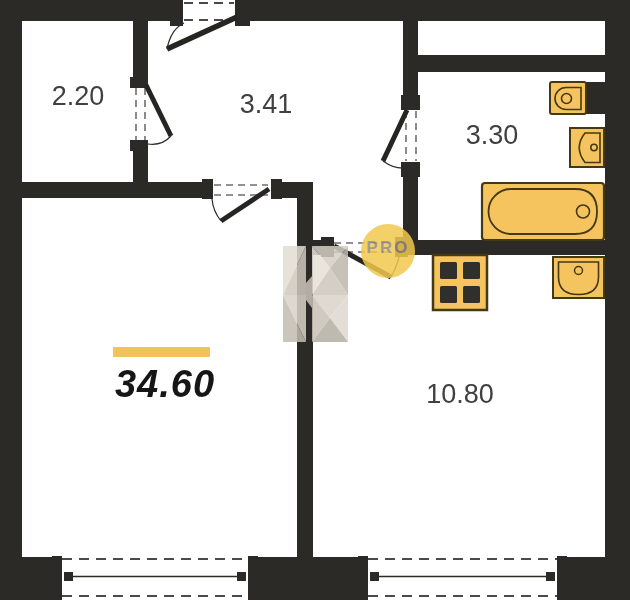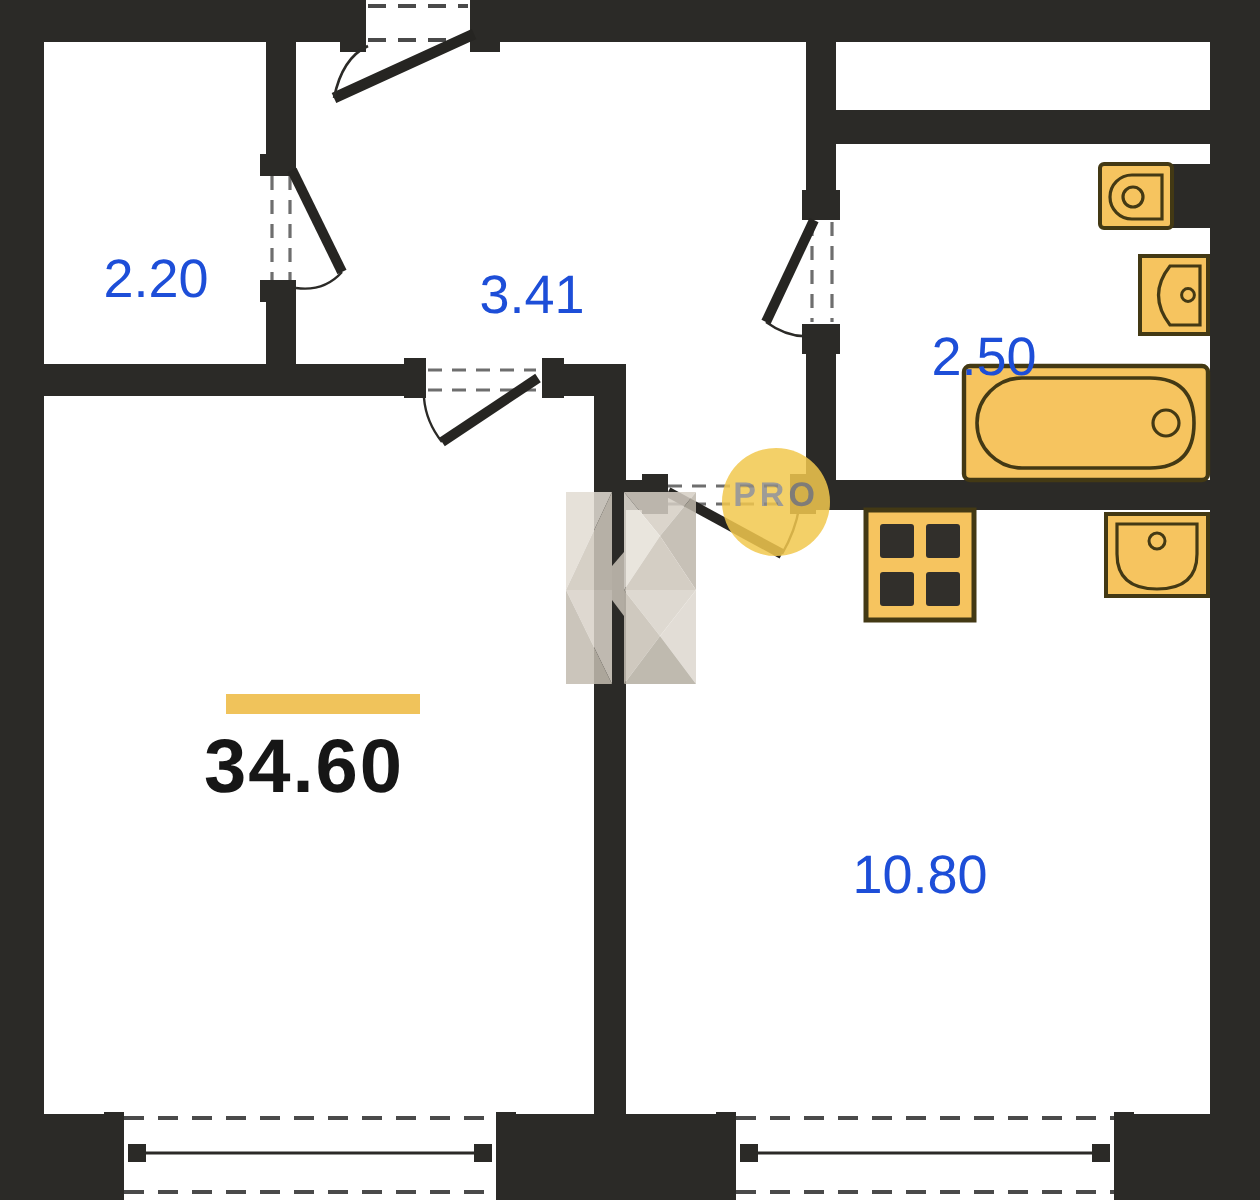--- a/index.html
+++ b/index.html
@@ -2,22 +2,22 @@
 <html><head>
 <meta charset="utf-8">
 <style>
   html,body{margin:0;padding:0;background:#ffffff;}
   #plan{
     position:relative;width:630px;height:600px;background:#ffffff;overflow:hidden;
     font-family:"Liberation Sans", sans-serif;
   }
   .wall,.jamb{position:absolute;background:#2b2a27;}
   .area-label{
-    position:absolute;color:#1d4ed8;font-size:27px;line-height:1;
-    transform:translate(-50%,-50%);white-space:nowrap;margin-top:44px;
+    position:absolute;color:#404040;font-size:27px;line-height:1;
+    transform:translate(-50%,-50%);white-space:nowrap;
   }
   .total-label{
     position:absolute;color:#161616;font-size:38px;font-weight:700;line-height:1;
     transform:translate(-50%,-50%);white-space:nowrap;letter-spacing:1px;
   }
   .accent-bar{position:absolute;left:113px;top:347px;width:97px;height:10px;background:#f0c35b;}
   svg.overlay{position:absolute;left:0;top:0;z-index:2;}
   .lbl{z-index:3;}
 </style>
 </head>
@@ -169,19 +169,19 @@
         <polygon points="348,295 348,342 330,318" fill="#ded8cf"></polygon>
         <polygon points="312,342 330,318 348,342" fill="#b5aea2"></polygon>
       </g>
       <circle cx="388" cy="251" r="27" fill="#f2c84e"></circle>
       <text x="388" y="253" text-anchor="middle" font-family="Liberation Sans, sans-serif" font-size="17" font-weight="700" letter-spacing="2" fill="#8e8b85">PRO</text>
     </g>
   </svg>
 
   <div class="area-label lbl" style="left:78px;top:96px;">2.20</div>
   <div class="area-label lbl" style="left:266px;top:104px;">3.41</div>
-  <div class="area-label lbl" style="left:492px;top:135px;">2.50</div>
+  <div class="area-label lbl" style="left:492px;top:135px;">3.30</div>
   <div class="area-label lbl" style="left:460px;top:394px;">10.80</div>
 
   <div class="accent-bar lbl"></div>
-  <div class="total-label lbl" style="left:152px;top:384px;">34.60</div>
+  <div class="total-label lbl" style="left:165px;top:384px;font-style:italic;">34.60</div>
 
 </div>
 
 </body></html>

